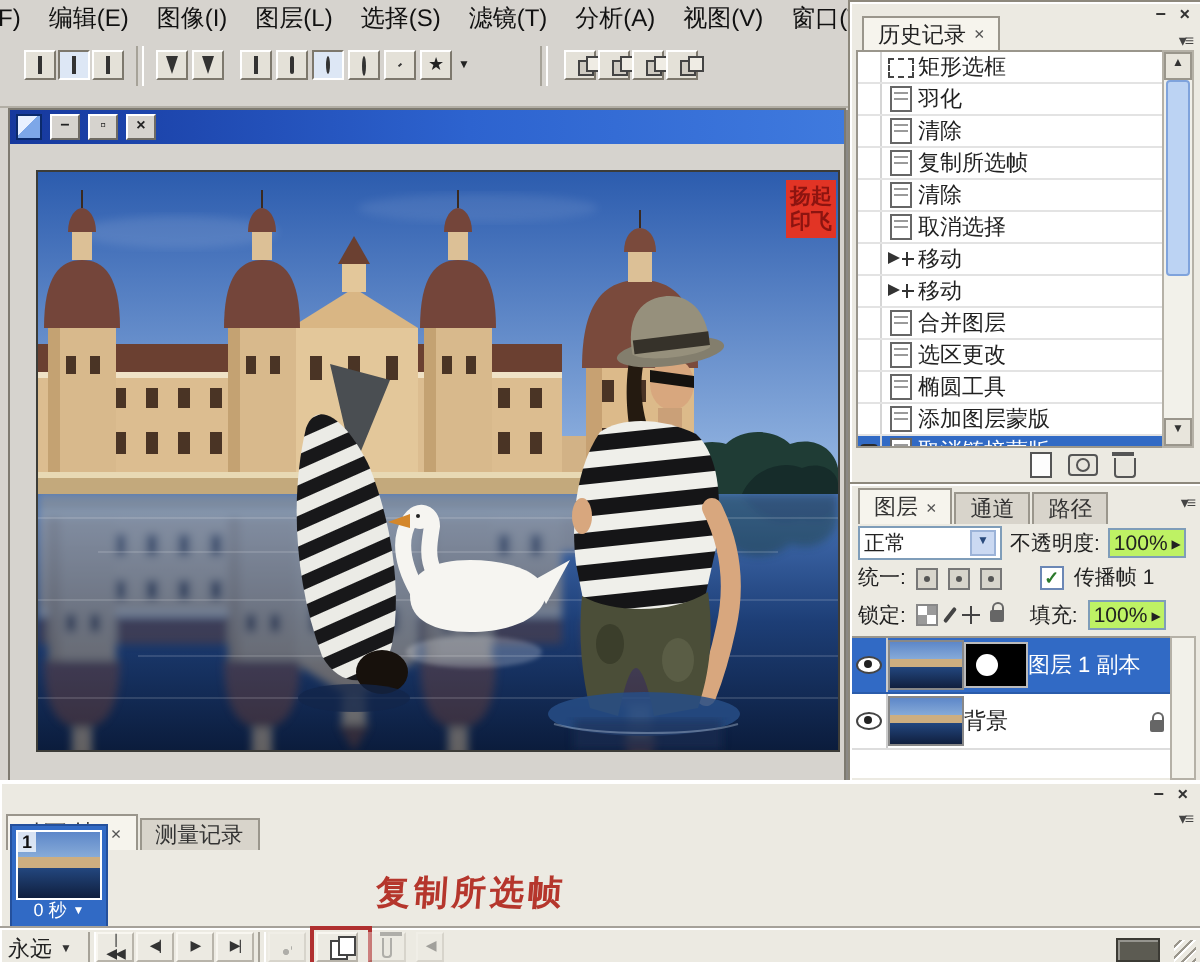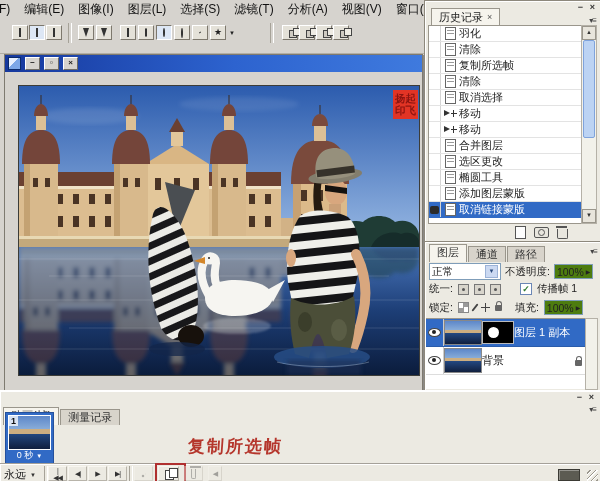--- a/index.html
+++ b/index.html
@@ -45,21 +45,21 @@
   
   .panel{position:absolute;background:#ECEAE2;border:1px solid #8d887c;box-shadow:inset 1px 1px 0 #fff;}
   .pctl{position:absolute;font-size:9px;line-height:9px;color:#333;font-weight:bold;cursor:default;}
   .pmenu{position:absolute;font-size:8px;color:#444;letter-spacing:-1px;}
   .ptab{position:absolute;top:7px;height:16px;display:flex;align-items:center;gap:4px;padding:0 7px;
         font-size:11px;color:#222;background:#F6F4ED;border:1px solid #9a968c;border-bottom:none;}
   .ptab .tab-close{font-size:9px;color:#555;}
   .tabs-row{position:absolute;display:flex;align-items:flex-end;}
   .tabs-row .tab{height:15px;display:flex;align-items:center;gap:4px;padding:0 7px;font-size:11px;color:#333;
                  background:#D8D4CB;border:1px solid #9a968c;border-bottom:none;margin-right:1px;}
-  .tabs-row .tab.active{background:#F6F4ED;height:17px;flex-direction:column;}
+  .tabs-row .tab.active{background:#F6F4ED;height:17px;}
   .tabs-row .tab .tab-close{display:none;font-size:9px;color:#555;}
   .tabs-row .tab.active .tab-close{display:inline;}
   
   #history-panel{left:424px;top:0;width:175px;height:240px;z-index:5;}
   .hlist{position:absolute;left:3px;top:24px;width:152px;height:197px;background:#fff;
          border:1px solid #9a968c;overflow:hidden;}
   .hrow{display:flex;align-items:center;height:15px;border-bottom:1px solid #e3e3e3;font-size:11px;color:#222;}
   .hrow .hsrc{width:11px;align-self:stretch;border-right:1px solid #d5d5d5;display:flex;align-items:center;justify-content:center;}
   .hrow .hicon-cell{width:18px;display:flex;align-items:center;justify-content:center;}
   .hrow .hlabel{white-space:nowrap;overflow:hidden;}
@@ -101,21 +101,21 @@
       background:linear-gradient(#444,#444) center/9px 1px no-repeat,linear-gradient(#444,#444) center/1px 9px no-repeat;}
   .ic-dot{width:9px;height:9px;border:1px solid #777;background:#d8d5cc;position:relative;}
   .ic-dot::after{content:"";position:absolute;left:3px;top:3px;width:3px;height:3px;background:#555;border-radius:50%;}
   
   #layers-panel{left:424px;top:241px;width:175px;height:149px;z-index:5;}
   #layers-panel .tabs-row{left:4px;top:2px;}
   .lp-row{position:absolute;left:0;width:100%;display:flex;align-items:center;font-size:10.5px;color:#222;}
   .blend-select{width:66px;height:15px;background:#fff;border:1px solid #7f9db9;display:flex;align-items:center;
                 justify-content:space-between;padding:0 2px;font-size:10.5px;}
   .blend-select .dd{width:11px;height:11px;background:#CBD9F2;border:1px solid #9cb3d8;font-size:6px;line-height:11px;text-align:center;color:#2a4a7c;}
-  .val-box{height:13px;background:#4d7c0f;border:1px solid #7f9db9;padding:0 2px;display:flex;align-items:center;font-size:10.5px;}
+  .val-box{height:13px;background:#bef264;border:1px solid #7f9db9;padding:0 2px;display:flex;align-items:center;font-size:10.5px;}
   .spin{font-size:6px;margin-left:2px;color:#222;}
   .chk{width:10px;height:10px;background:#fff;border:1px solid #6b87b5;font-size:9px;line-height:10px;text-align:center;color:#2c7a2c;font-weight:bold;}
   .llist{position:absolute;left:1px;top:76px;width:160px;height:70px;background:#fff;border-top:1px solid #9a968c;overflow:hidden;}
   .lrow{display:flex;align-items:center;height:27px;border-bottom:1px solid #ddd;font-size:11px;color:#222;gap:0;padding-right:4px;}
   .lrow .eye-cell{width:17px;align-self:stretch;border-right:1px solid #ccc;display:flex;align-items:center;justify-content:center;flex:0 0 auto;}
   .lthumb{width:36px;height:23px;border:1px solid #888;flex:0 0 auto;}
   .lmask{display:none;width:30px;height:21px;background:#000;border:1px solid #bbb;position:relative;flex:0 0 auto;}
   .lrow.has-mask .lmask{display:block;}
   .lmask::after{content:"";position:absolute;left:5px;top:5px;width:11px;height:11px;background:#fff;border-radius:50%;}
   .lrow .lname{white-space:nowrap;overflow:hidden;}
@@ -423,20 +423,27 @@
     <span class="pctl" style="right:17px;top:2px">−</span>
     <span class="pctl" style="right:5px;top:2px">×</span>
     <div class="ptab" style="left:6px">
       <span>历史记录</span>
       <span class="tab-close">×</span>
     </div>
     <span class="pmenu" style="right:4px;top:15px">▾≡</span>
 
     <div class="hlist">
 
+        <div class="hrow" data-icon="marquee">
+          <span class="hsrc"></span>
+          <span class="hicon-cell">
+            <span class="hicon"></span>
+          </span>
+          <span class="hlabel">矩形选框</span>
+        </div>
 
         <div class="hrow" data-icon="state">
           <span class="hsrc"></span>
           <span class="hicon-cell">
             <span class="hicon"></span>
           </span>
           <span class="hlabel">羽化</span>
         </div>
 
         <div class="hrow" data-icon="state">

